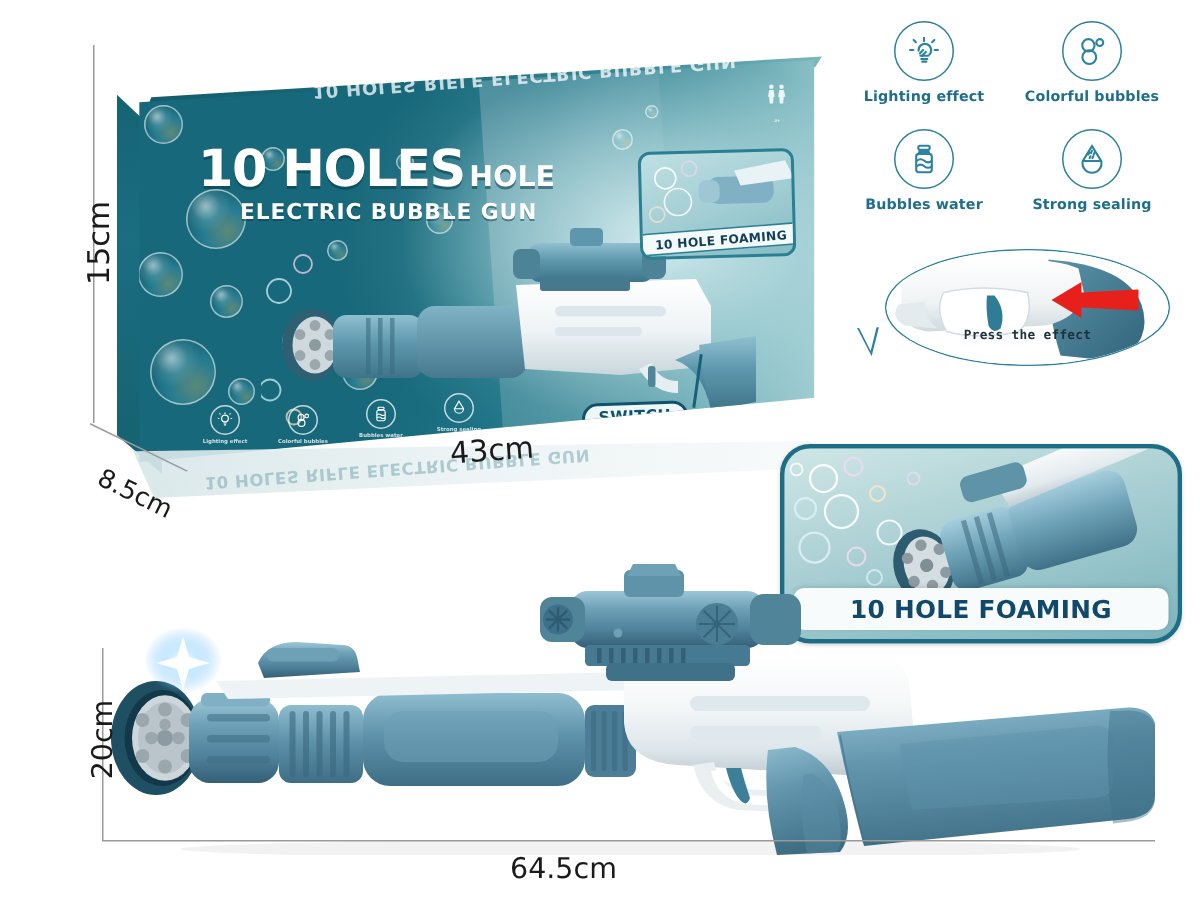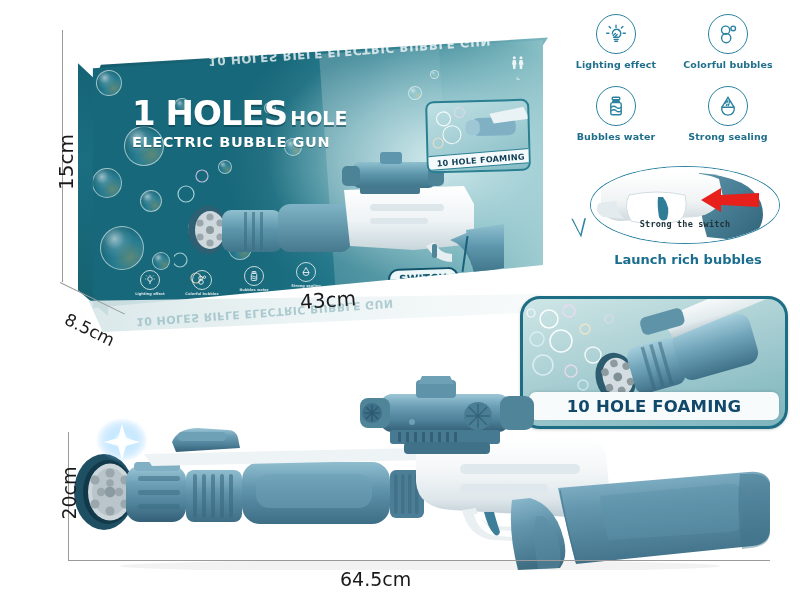--- a/index.html
+++ b/index.html
@@ -92,20 +92,21 @@
     line-height: 1;
   }
   #hl-sub {
     font-family: "DejaVu Sans", sans-serif;
     font-weight: 700;
     font-size: 14.5px;
     letter-spacing: 0.6px;
     color: #ffffff;
     text-shadow: 0 1px 0 rgba(8,60,72,0.5);
     margin-top: 4px;
+    margin-left: 28px;
   }
 
   
   #side-text {
     position: absolute; left: -6px; top: 98px;
     transform: rotate(-84deg);
     transform-origin: left top;
     font-family: "DejaVu Sans", sans-serif;
     font-weight: 700; font-size: 10px;
     color: rgba(255,255,255,0.82);
@@ -282,21 +283,21 @@
       <div class="bub" style="left:110px; top:172px; width:34px; height:34px;"></div>
       <div class="bub" style="left:140px; top:120px; width:14px; height:14px;"></div>
       <div class="bub" style="left:150px; top:196px; width:24px; height:24px;"></div>
       <div class="bub" style="left:186px; top:62px;  width:12px; height:12px;"></div>
       <div class="bub" style="left:206px; top:98px;  width:18px; height:18px;"></div>
       <div class="bub" style="left:330px; top:46px;  width:14px; height:14px;"></div>
       <div class="bub" style="left:352px; top:30px;  width:9px;  height:9px;"></div>
 
       <div id="headline">
         <div class="hl-row">
-          <span id="hl-main">1 HOLES</span>
+          <span id="hl-main">10 HOLES</span>
           <span id="hl-sub2">HOLE</span>
         </div>
         <div id="hl-sub">ELECTRIC BUBBLE GUN</div>
       </div>
 
       <div id="side-text">10 HOLES RIFLE</div>
 
       <svg class="abs" style="left:96px;top:78px;" width="330" height="180" viewBox="0 0 330 180">
         <defs>
           <linearGradient id="pbody" x1="0" y1="0" x2="0" y2="1">
@@ -508,25 +509,24 @@
 
           <path d="M72 30 q8 10 4 22 q-5 4 -8 -2 q-2 -12 -1 -20 Z" fill="#2f7c96"></path>
 
           <path d="M8 36 q-6 8 4 14 l22 2 q-10 -8 -8 -18 Z" fill="#e4ebee"></path>
         </svg>
       </div>
 
       <svg class="abs" style="left:108px; top:18px;" width="62" height="30" viewBox="0 0 62 30">
         <path d="M2 15 L22 3 L22 10 L60 8 L60 22 L22 20 L22 27 Z" fill="#e8201c"></path>
       </svg>
-      <div id="press-label">Strong the switch</div>
+      <div id="press-label">Press the effect</div>
     </div>
     <div id="speech-tail"></div>
     <div id="speech-tail-in"></div>
-    <div id="launch-label">Launch rich bubbles</div>
   </div>
 
   <div id="inset">
     <svg class="abs" style="left:0;top:0;" width="262" height="110" viewBox="0 0 262 110">
       <defs>
         <linearGradient id="ibarrel" x1="0" y1="0" x2="0" y2="1">
           <stop offset="0%" stop-color="#a5cedd"></stop>
             <stop offset="45%" stop-color="#6fa3b8"></stop>
             <stop offset="100%" stop-color="#3f7288"></stop>
         </linearGradient>

